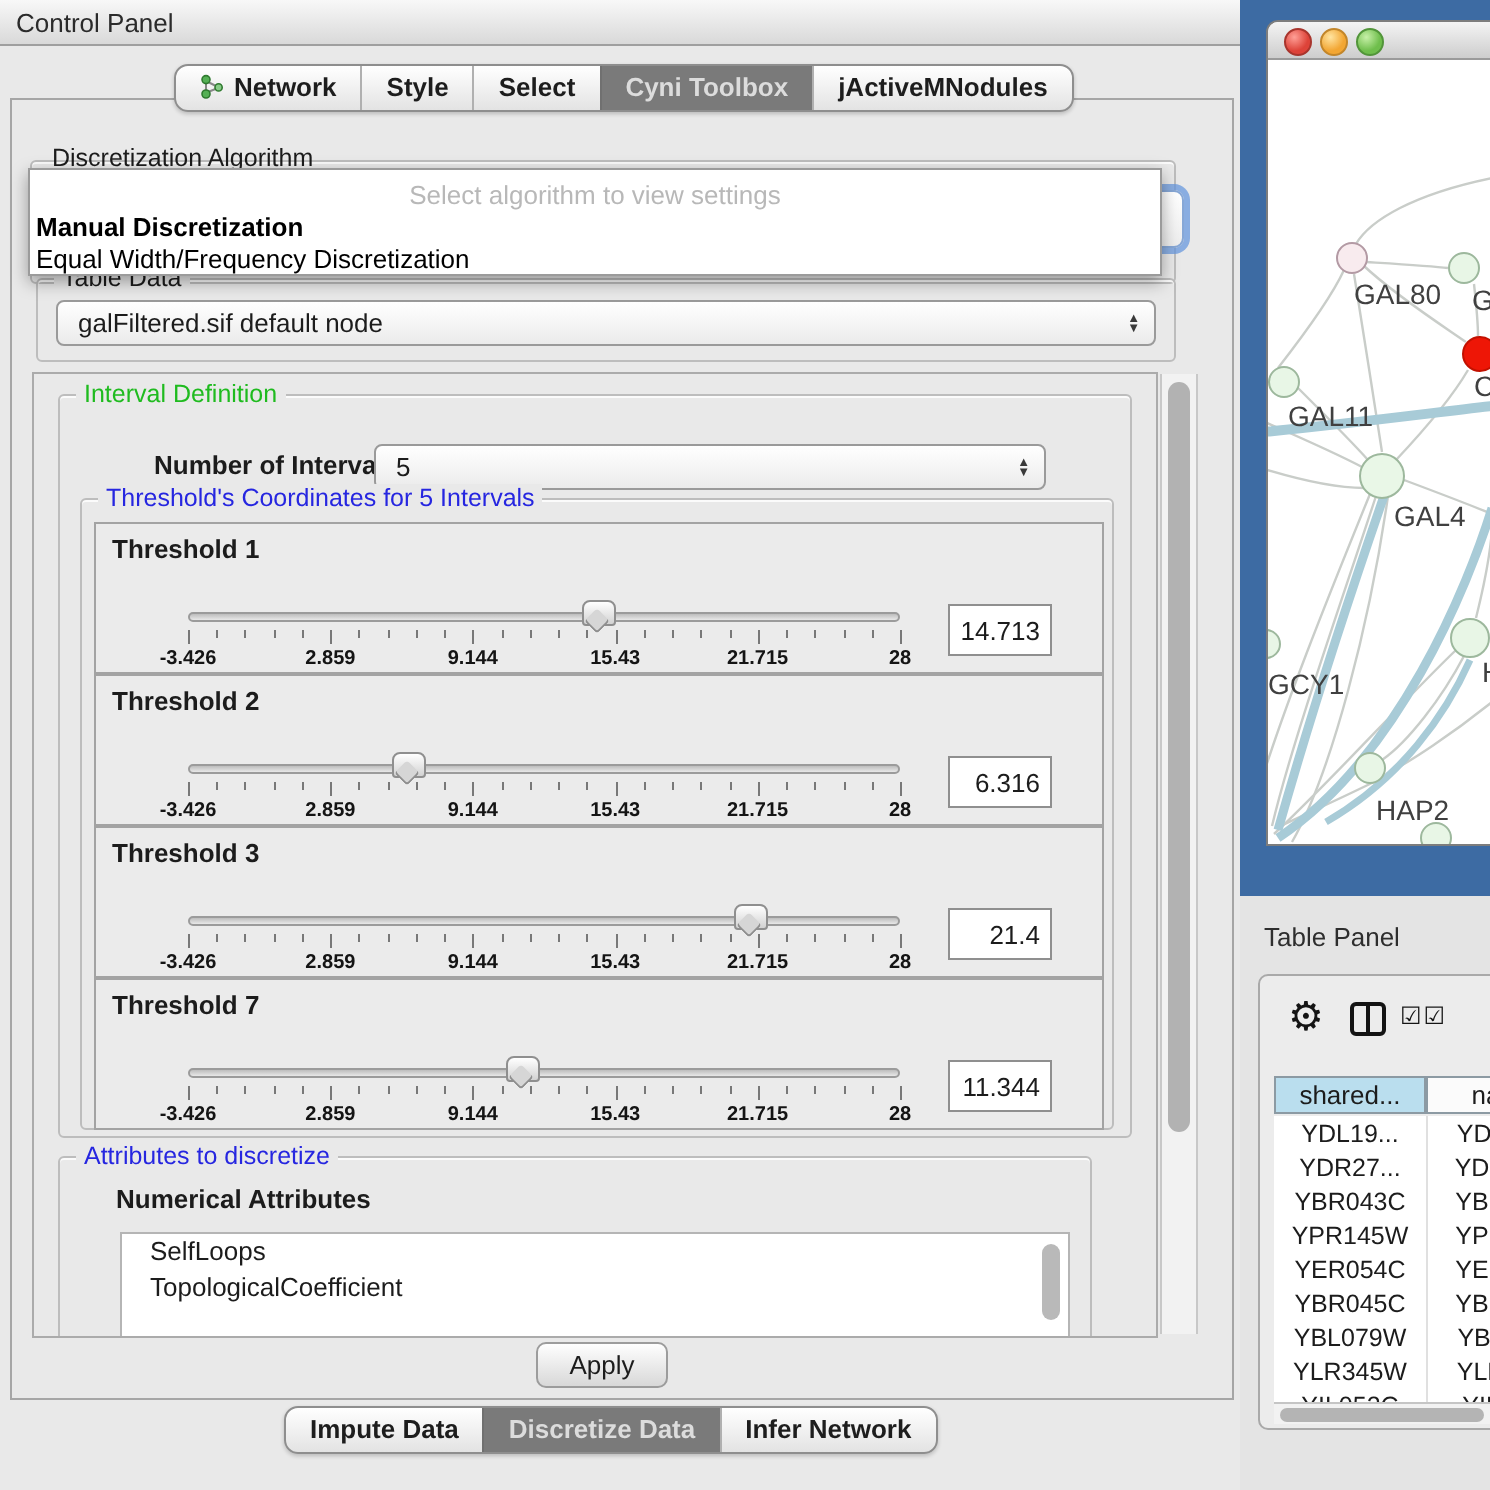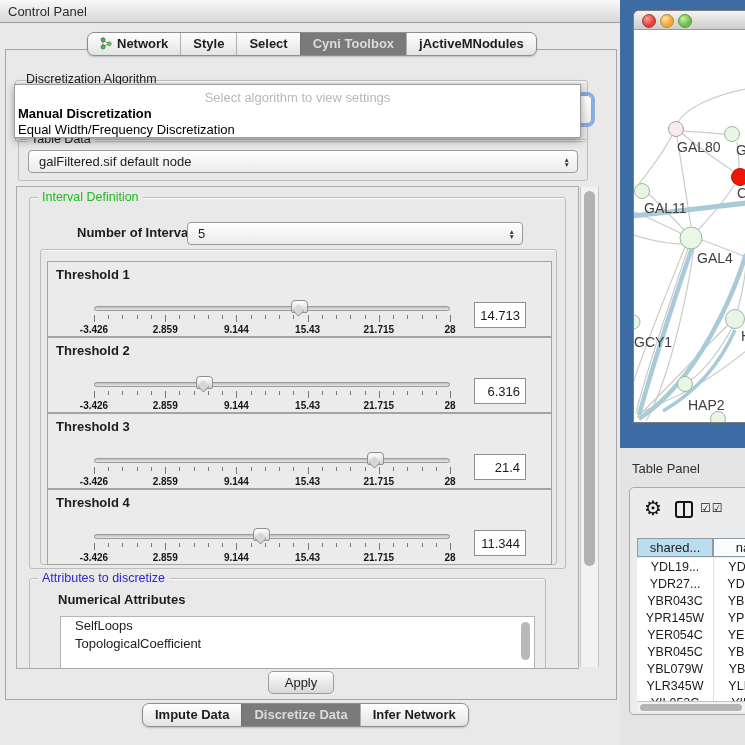--- a/index.html
+++ b/index.html
@@ -175,20 +175,21 @@
       <div style="position:absolute;left:47px;top:27px;font-size:13px;font-weight:bold;">Number of Intervals</div>
       <div class="combo" style="position:absolute;left:157px;top:24px;width:336px;height:23px;">
         <span>5</span>
         <span class="spin">
             <span>▲</span>
             <span>▼</span>
           </span>
       </div>
 
       <div class="group" style="position:absolute;left:10px;top:51px;width:515px;height:314px;" id="thresholds-group">
+        <span class="gtitle gt-blue">Threshold's Coordinates for 5 Intervals</span>
       <div class="tpanel" style="top: 11px; text-decoration: underline;">
             <div class="tp-label">Threshold 1</div>
             <div class="sliderwrap">
               <div class="track"></div>
               <div class="tick major" style="left: 0%;"></div>
               <div class="tick minor" style="left: 4%;"></div>
               <div class="tick minor" style="left: 8%;"></div>
               <div class="tick minor" style="left: 12%;"></div>
               <div class="tick minor" style="left: 16%;"></div>
               <div class="tick major" style="left: 20%;"></div>
@@ -296,21 +297,21 @@
               <span class="tklabel" style="left: 20%;">2.859</span>
               <span class="tklabel" style="left: 40%;">9.144</span>
               <span class="tklabel" style="left: 60%;">15.43</span>
               <span class="tklabel" style="left: 80%;">21.715</span>
               <span class="tklabel" style="left: 100%;">28</span>
               <div class="thumb" style="left: 78.9983%;"></div>
             </div>
             <div class="vbox">21.4</div>
           </div>
           <div class="tpanel" style="top: 239px;">
-            <div class="tp-label">Threshold 4</div>
+            <div class="tp-label">Threshold 7</div>
             <div class="sliderwrap">
               <div class="track"></div>
               <div class="tick major" style="left: 0%;"></div>
               <div class="tick minor" style="left: 4%;"></div>
               <div class="tick minor" style="left: 8%;"></div>
               <div class="tick minor" style="left: 12%;"></div>
               <div class="tick minor" style="left: 16%;"></div>
               <div class="tick major" style="left: 20%;"></div>
               <div class="tick minor" style="left: 24%;"></div>
               <div class="tick minor" style="left: 28%;"></div>

